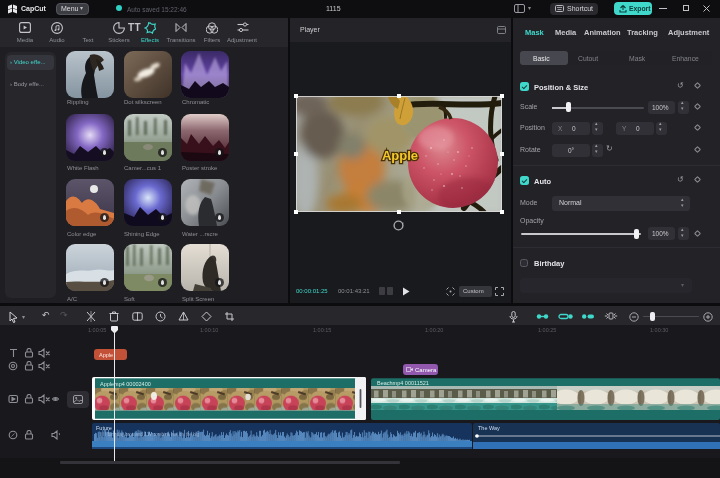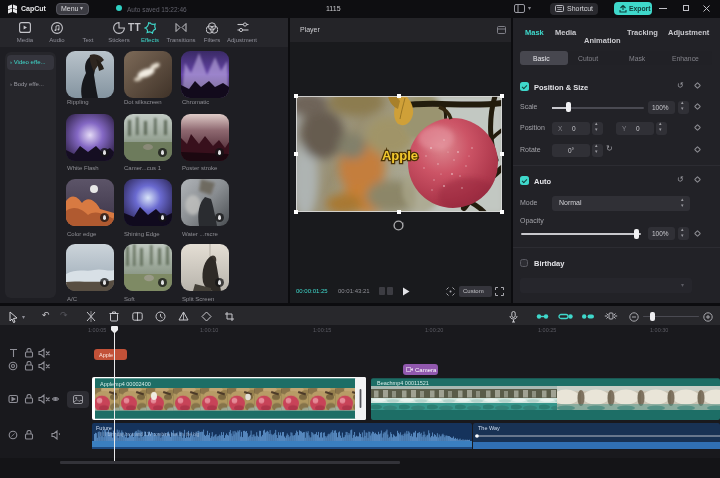--- a/index.html
+++ b/index.html
@@ -469,21 +469,21 @@
 .stepper:before { content:"▴"; position:absolute; left:3px; top:-1.5px; font-size:5px; color:#9a9aa0; }
 .stepper:after { content:"▾"; position:absolute; left:3px; top:4.5px; font-size:5px; color:#9a9aa0; }
 .kf { position:absolute; width:5px; height:5px; border:1px solid #8e8e94; transform:rotate(45deg); border-radius:1px; }
 .reseti { position:absolute; font-size:8px; color:#9a9aa0; }
 .chk { position:absolute; width:9px; height:9px; border-radius:2.5px; background:#3fd8cb; }
 .chk:after { content:""; position:absolute; left:2px; top:2.5px; width:4px; height:2px; border-left:1.2px solid #15403c; border-bottom:1.2px solid #15403c; transform:rotate(-45deg); }
 </style>
 
 <div class="txt" style="left:525px;top:28px;font-size:7.5px;font-weight:bold;color:#3fd8cb;">Mask</div>
 <div class="txt" style="left:555px;top:28px;font-size:7.5px;font-weight:bold;color:#c9c9ce;">Media</div>
-<div class="txt" style="left:584px;top:36px;font-size:7.5px;font-weight:bold;color:#c9c9ce;">Animation</div>
+<div class="txt" style="left:584px;top:28px;font-size:7.5px;font-weight:bold;color:#c9c9ce;">Animation</div>
 <div class="txt" style="left:627px;top:28px;font-size:7.5px;font-weight:bold;color:#c9c9ce;">Tracking</div>
 <div class="txt" style="left:668px;top:28px;font-size:7.5px;font-weight:bold;color:#c9c9ce;">Adjustment</div>
 
 <div class="abs" style="left:520px;top:51px;width:192px;height:14px;background:#212126;border-radius:3px;"></div>
 <div class="abs" style="left:520px;top:51px;width:48px;height:14px;background:#47474f;border-radius:3px;"></div>
 <div class="txt" style="left:533px;top:54.5px;font-size:6.8px;color:#e8e8ec;">Basic</div>
 <div class="txt" style="left:578px;top:54.5px;font-size:6.8px;color:#83838a;">Cutout</div>
 <div class="txt" style="left:629px;top:54.5px;font-size:6.8px;color:#83838a;">Mask</div>
 <div class="txt" style="left:672px;top:54.5px;font-size:6.8px;color:#83838a;">Enhance</div>
 

